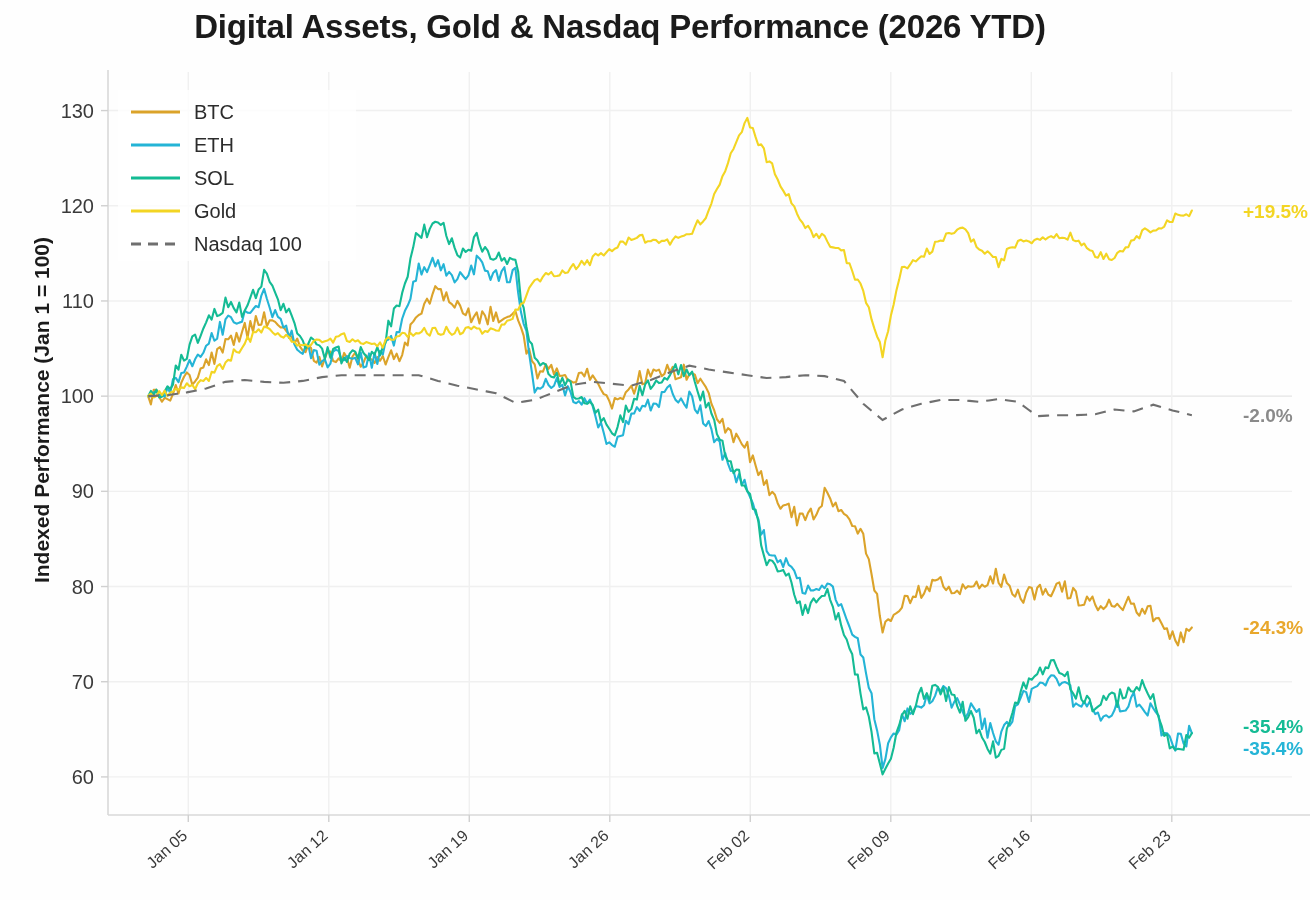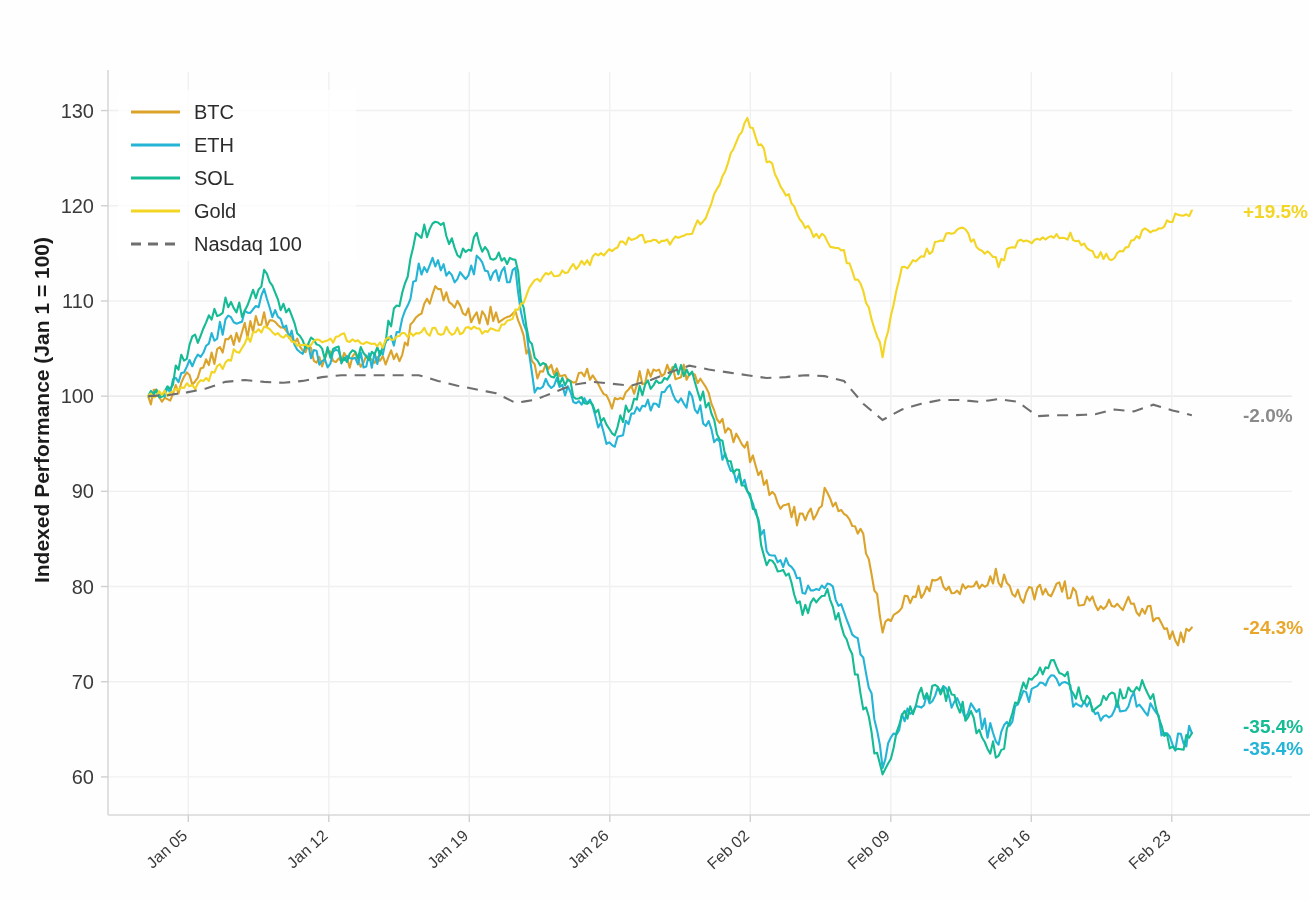--- a/index.html
+++ b/index.html
@@ -72,20 +72,21 @@
     fill: #2c2c2c;
     font-family: "Liberation Sans", sans-serif;
   }
   .legend-swatch { stroke-width: 3.2; stroke-linecap: butt; }
 </style>
 </head>
 <body>
 
 <div id="stage">
 
+  <div id="chart-title">Digital Assets, Gold &amp; Nasdaq Performance (2026 YTD)</div>
   <div id="ylabel">Indexed Performance (Jan 1 = 100)</div>
 
   <svg id="plot" viewBox="0 0 1310 900" preserveAspectRatio="none">
     <g id="g-grid">
         <line x1="108" y1="776.922077922078" x2="1292" y2="776.922077922078" class="gridline"></line>
         <line x1="108" y1="681.7272727272727" x2="1292" y2="681.7272727272727" class="gridline"></line>
         <line x1="108" y1="586.5324675324675" x2="1292" y2="586.5324675324675" class="gridline"></line>
         <line x1="108" y1="491.3376623376624" x2="1292" y2="491.3376623376624" class="gridline"></line>
         <line x1="108" y1="396.14285714285717" x2="1292" y2="396.14285714285717" class="zeroline"></line>
         <line x1="108" y1="300.9480519480519" x2="1292" y2="300.9480519480519" class="gridline"></line>

